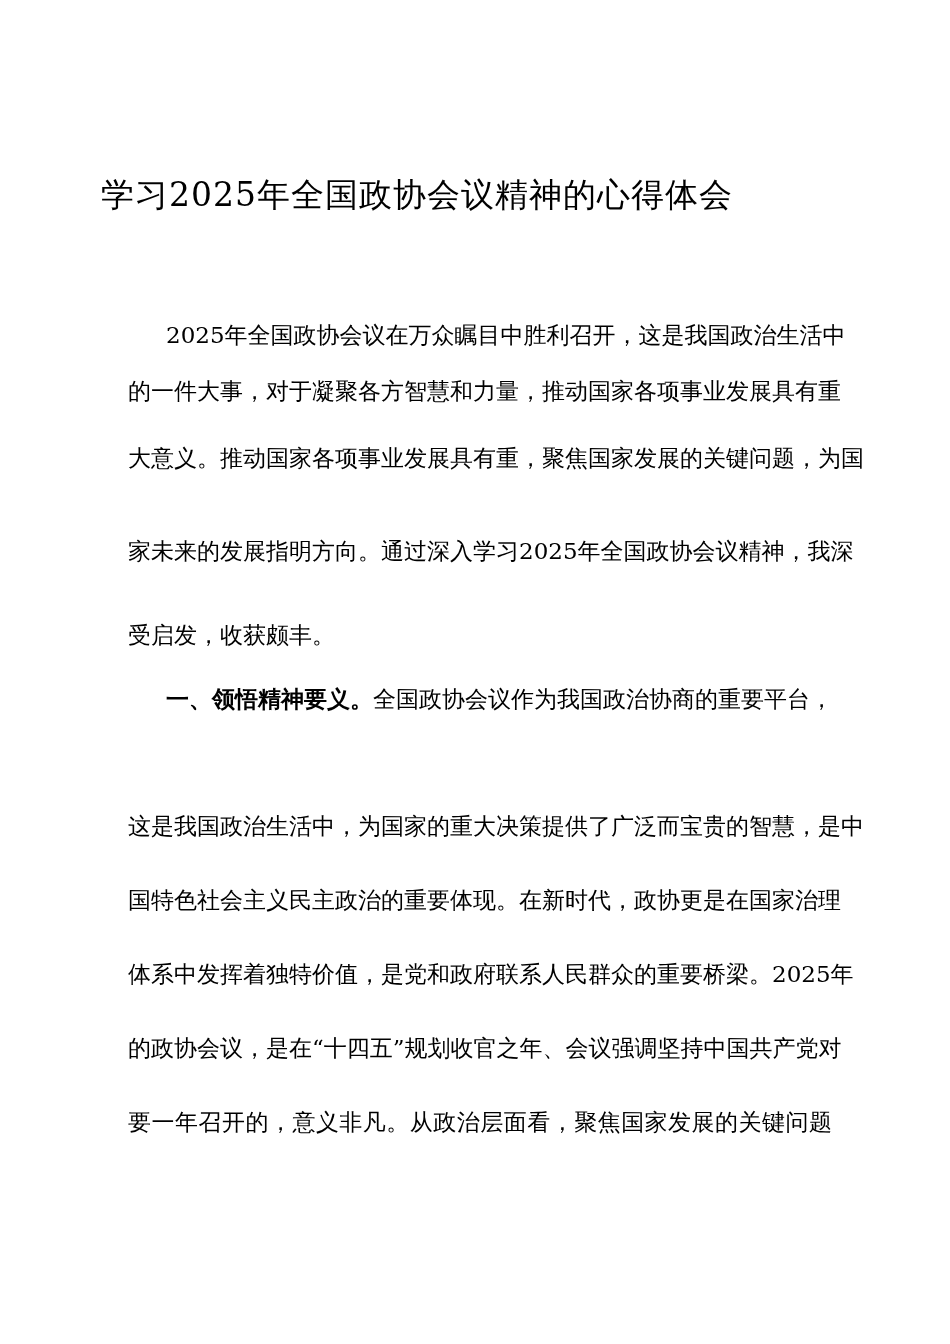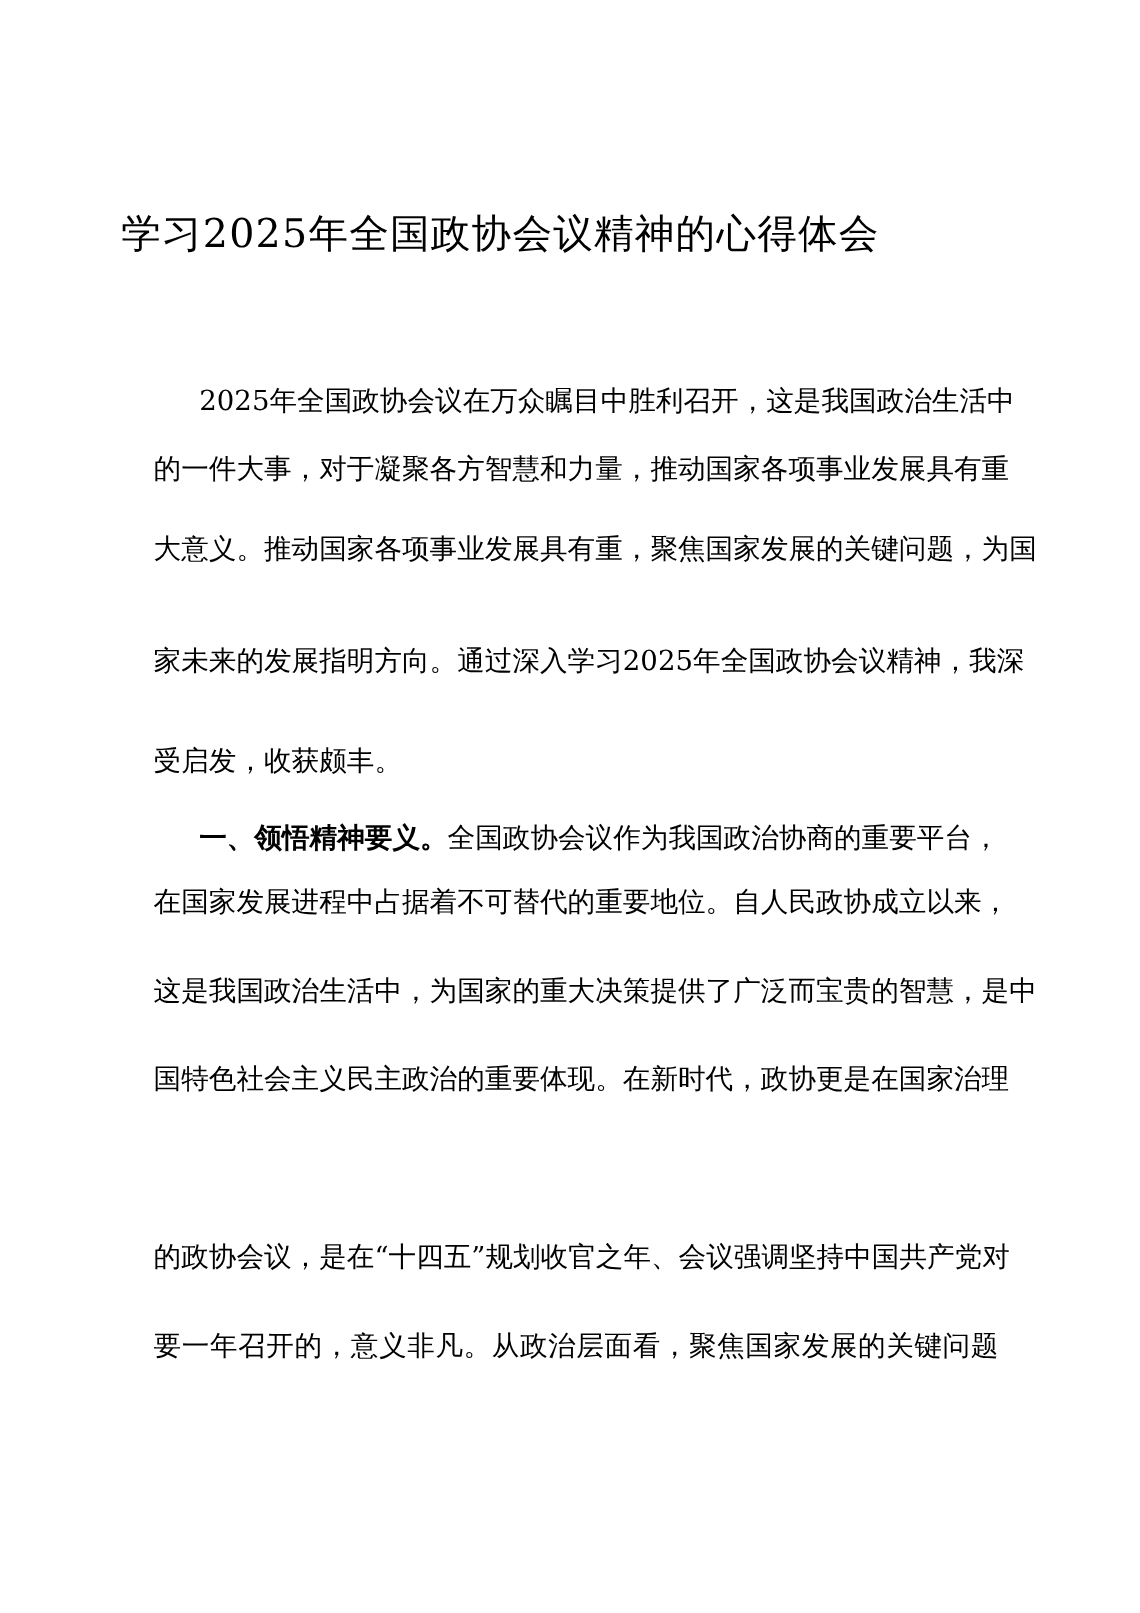--- a/index.html
+++ b/index.html
@@ -64,19 +64,19 @@
 
   <div class="line indent" style="top:320px;">2025年全国政协会议在万众瞩目中胜利召开，这是我国政治生活中</div>
   <div class="line" style="top:376px;">的一件大事，对于凝聚各方智慧和力量，推动国家各项事业发展具有重</div>
   <div class="line" style="top:443px;">大意义。推动国家各项事业发展具有重，聚焦国家发展的关键问题，为国</div>
   <div class="line" style="top:536px;">家未来的发展指明方向。通过深入学习2025年全国政协会议精神，我深</div>
   <div class="line last" style="top:591px;margin-top:29px;">受启发，收获颇丰。</div>
 
   <div class="line indent" style="top:684px;">
     <span class="bold">一、领悟精神要义。</span><span>全国政协会议作为我国政治协商的重要平台，</span>
   </div>
-  <div class="line" style="top:737px;">在国家发展进程中占据着不可替代的重要地位。自人民政协成立以来，</div>
   <div class="line" style="top:811px;">这是我国政治生活中，为国家的重大决策提供了广泛而宝贵的智慧，是中</div>
   <div class="line" style="top:885px;">国特色社会主义民主政治的重要体现。在新时代，政协更是在国家治理</div>
+  <div class="line" style="top:959px;">体系中发挥着独特价值，是党和政府联系人民群众的重要桥梁。2025年</div>
   <div class="line" style="top:1033px;">的政协会议，是在“十四五”规划收官之年、会议强调坚持中国共产党对</div>
   <div class="line" style="top:1107px;">要一年召开的，意义非凡。从政治层面看，聚焦国家发展的关键问题</div>
 
 </div>
 
 </body></html>

